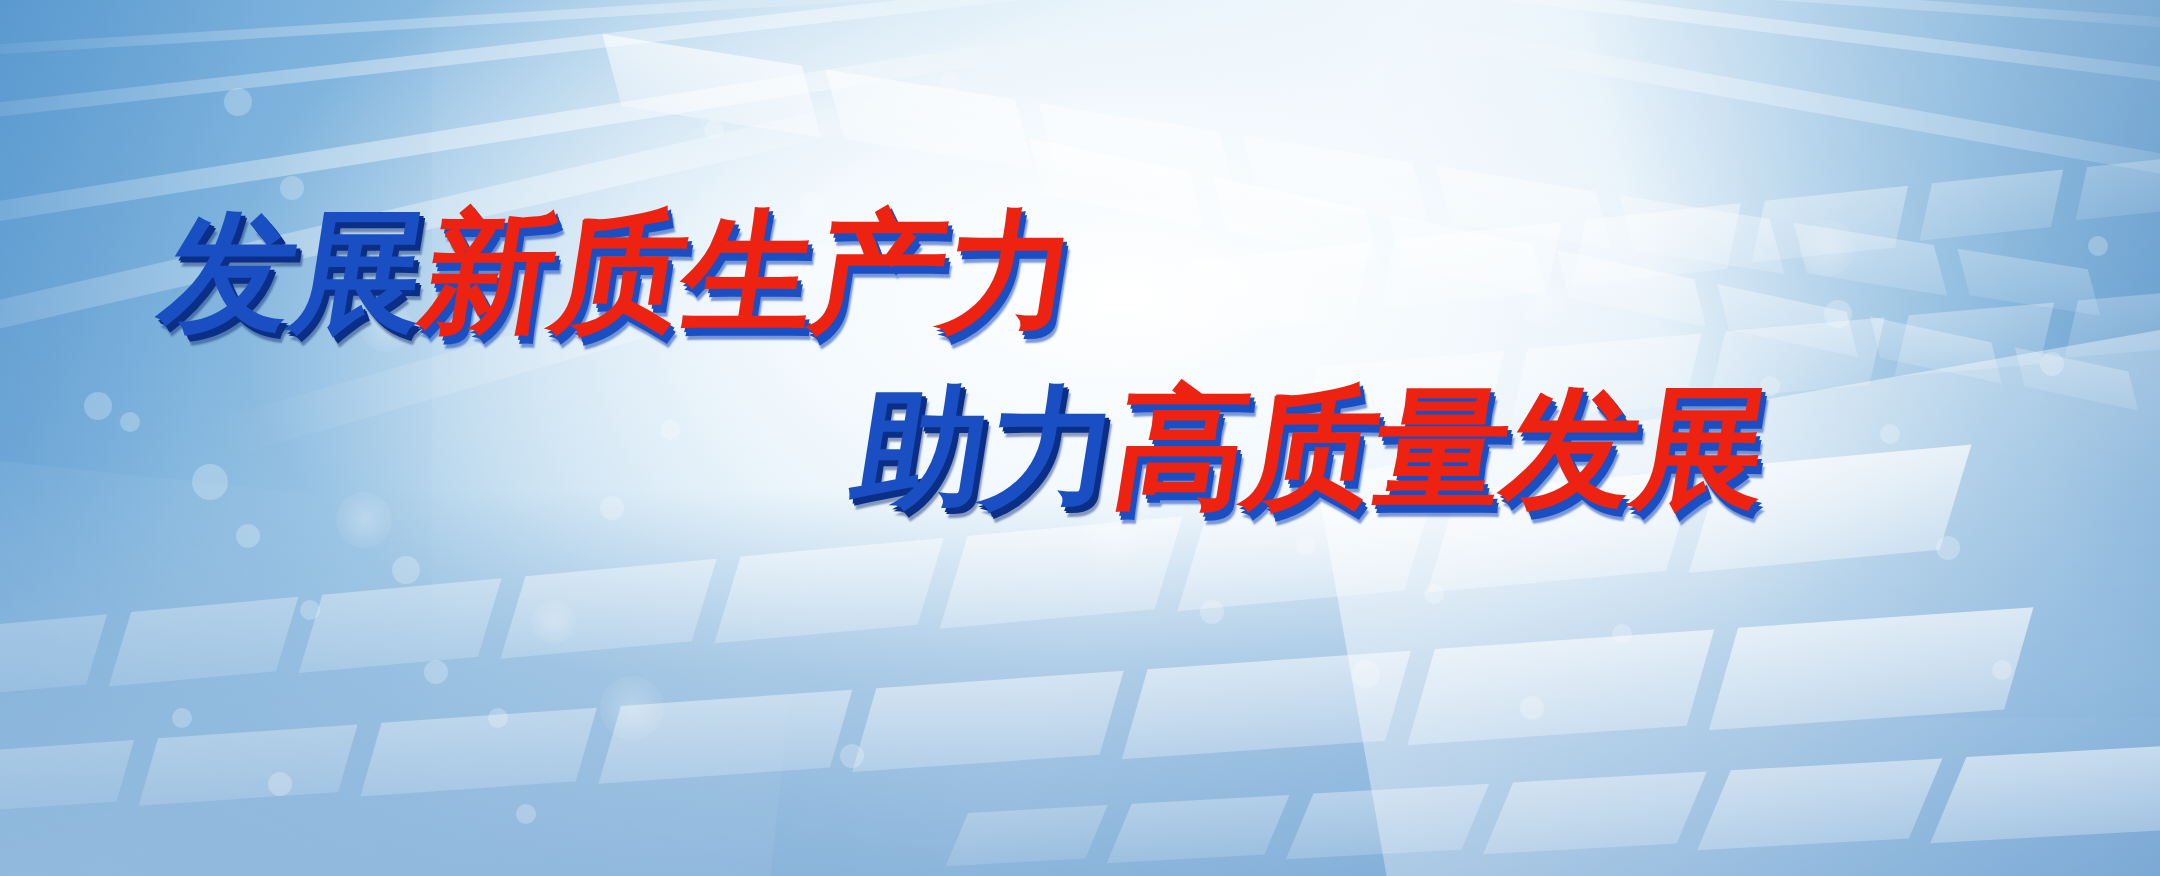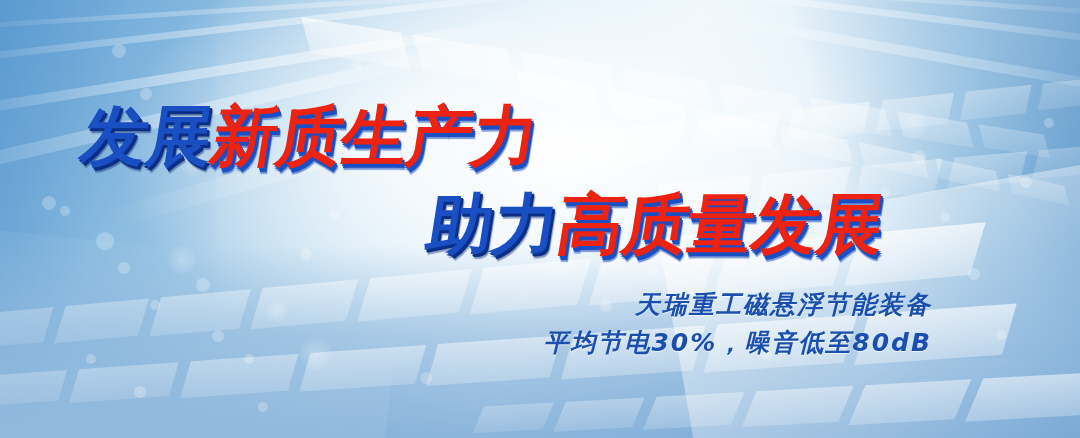--- a/index.html
+++ b/index.html
@@ -327,17 +327,15 @@
   <div class="content">
 
     <div class="headline hl1">
       <span class="skew hl-blue">发展</span><span class="skew hl-red">新质生产力</span>
     </div>
 
     <div class="headline hl2">
       <span class="skew hl-blue">助力</span><span class="skew hl-red">高质量发展</span>
     </div>
 
-    <div class="subtitle sub1">天瑞重工磁悬浮节能装备</div>
-    <div class="subtitle sub2">平均节电30%，噪音低至80dB</div>
 
   </div>
 </div>
 
 </body></html>

